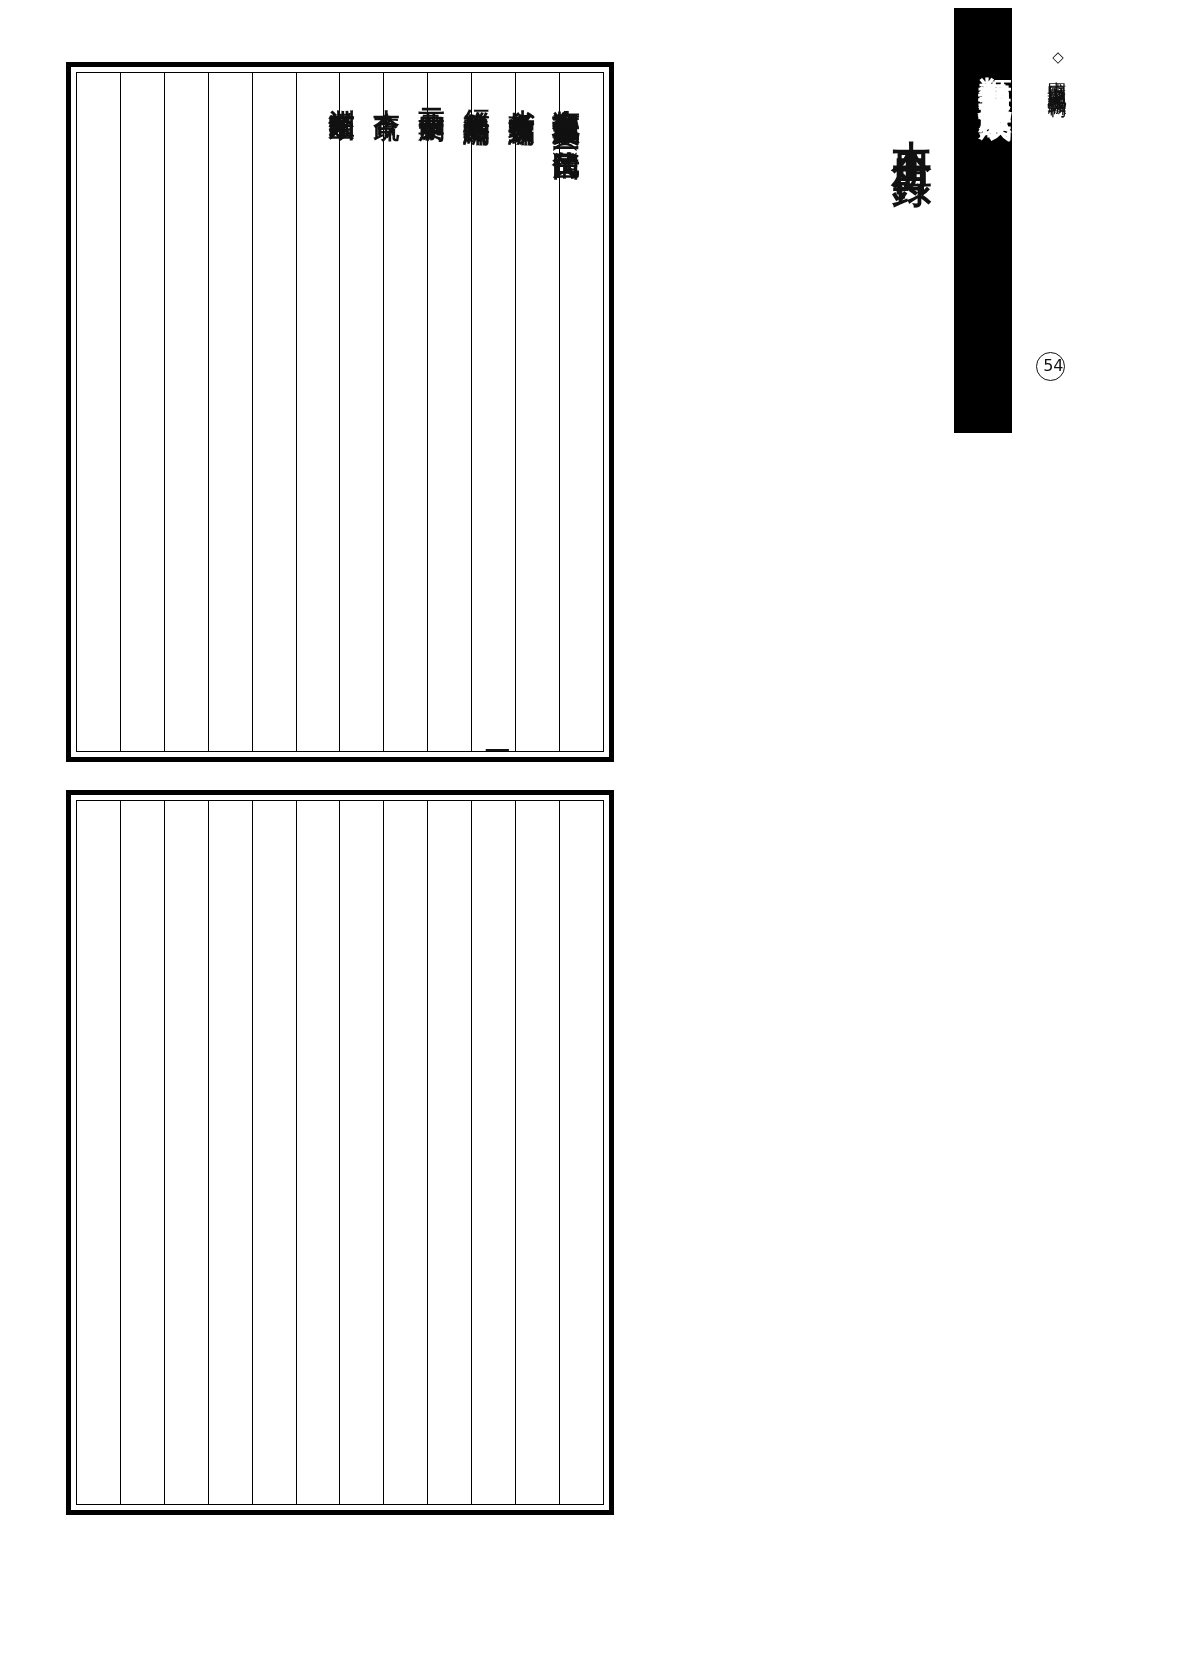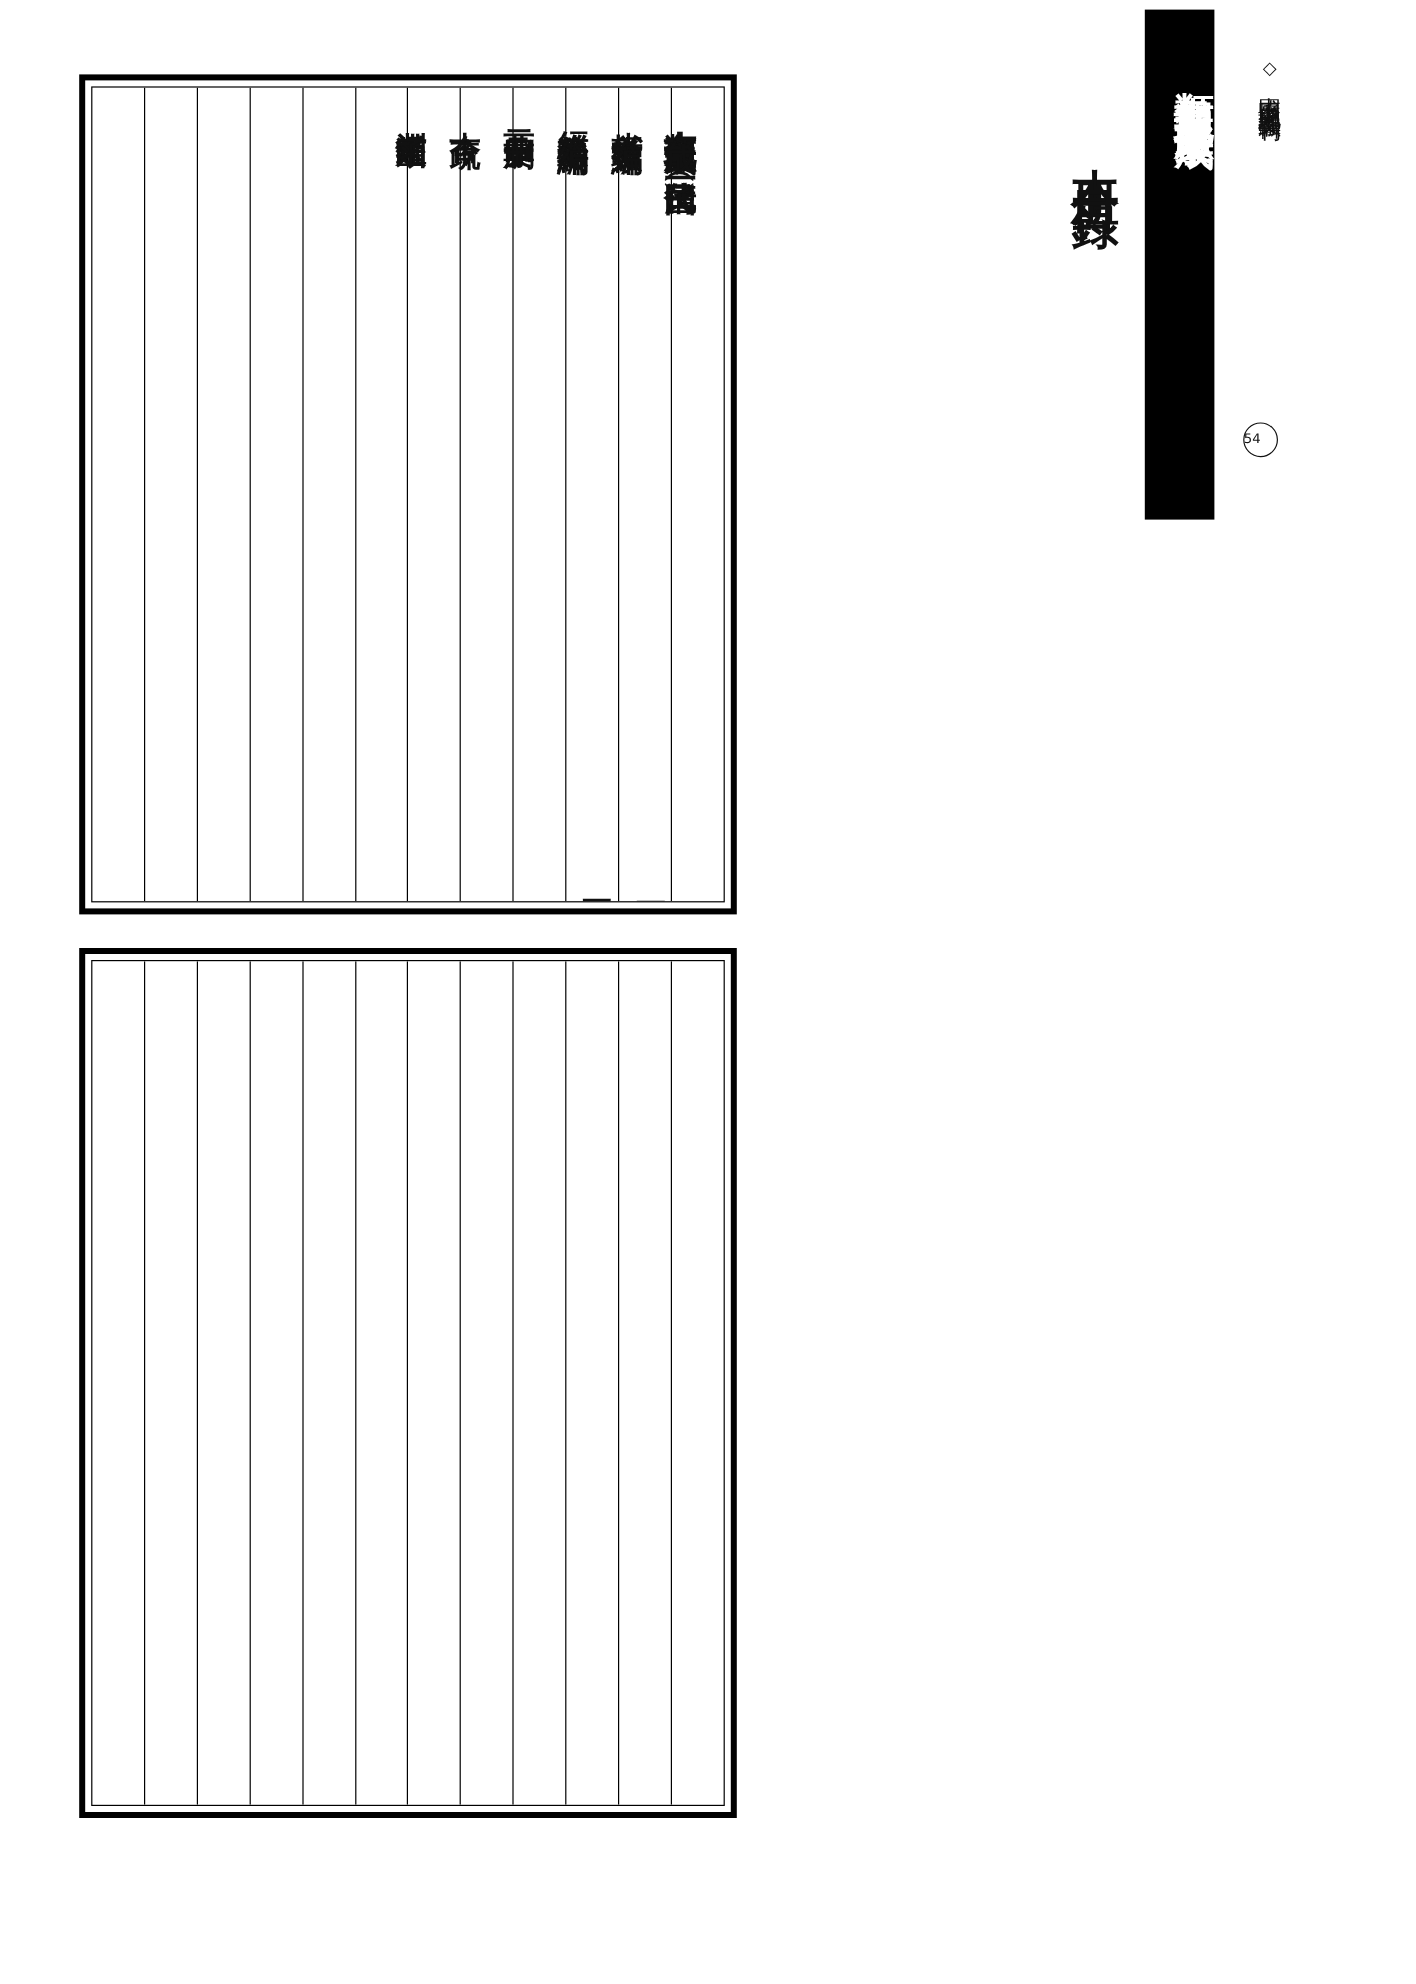--- a/index.html
+++ b/index.html
@@ -42,22 +42,22 @@
     width: 36px;
     text-align: center;
   }
   #series-number .circled {
     display: inline-block;
     width: 27px;
     height: 27px;
     line-height: 25px;
     border: 1.6px solid #111;
     border-radius: 50%;
-    font-size: 11px;
-    text-align: left;
+    font-size: 16px;
+    text-align: right;
     font-family: "DejaVu Sans", "Liberation Sans", sans-serif;
   }
 
   
   #title-band {
     position: absolute;
     top: 8px;
     right: 168px;
     width: 58px;
     height: 425px;

